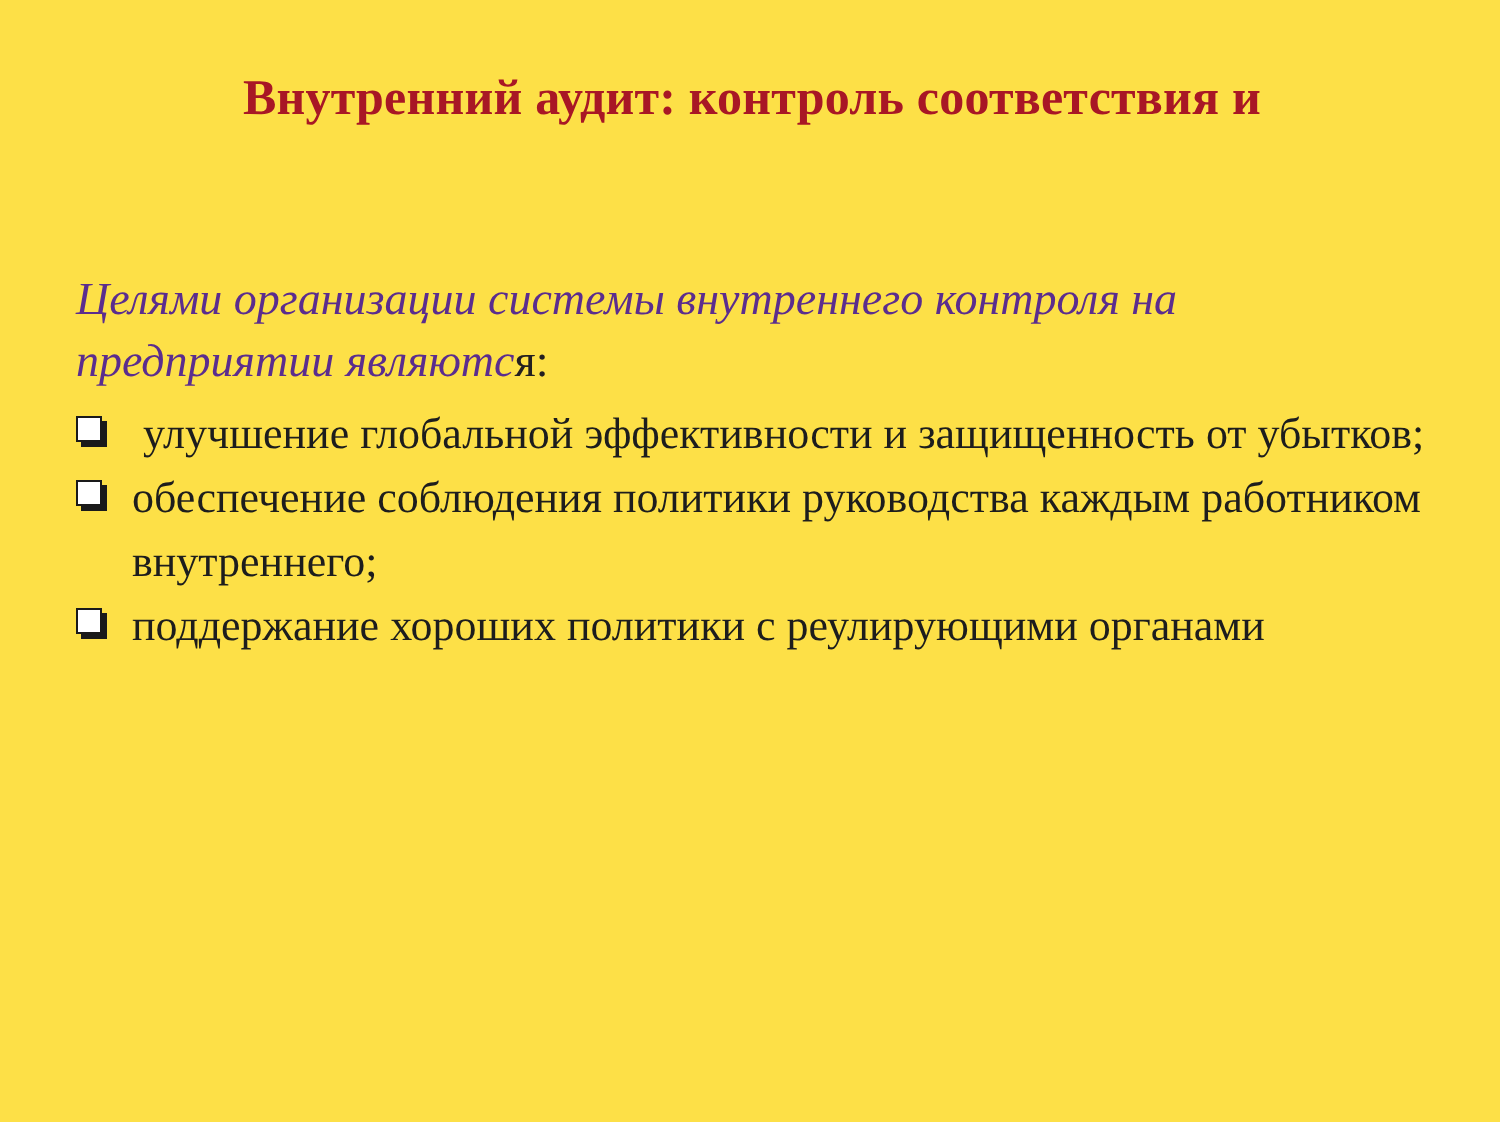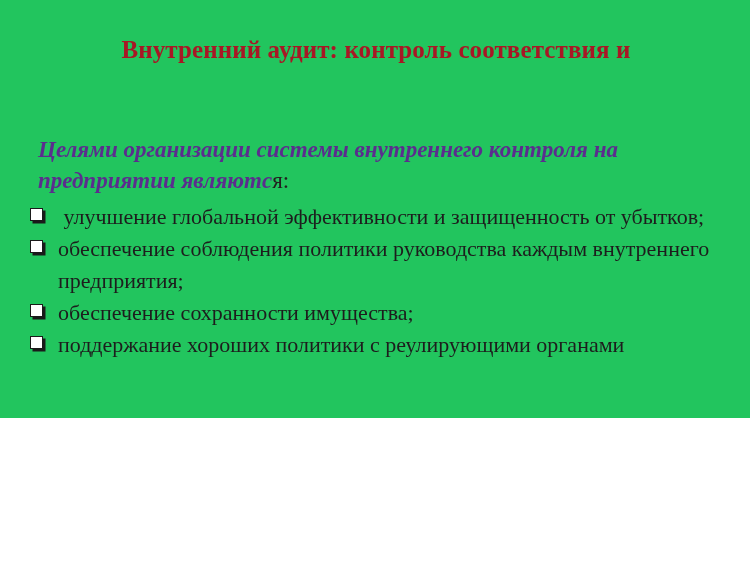--- a/index.html
+++ b/index.html
@@ -12,22 +12,22 @@
     width: 750px;
     height: 561px;
     overflow: hidden;
     font-family: "Liberation Serif", "DejaVu Serif", serif;
     -webkit-font-smoothing: antialiased;
   }
 
   .slide {
     position: relative;
     width: 750px;
-    height: 418px;
-    background: #22c55e;
+    height: 561px;
+    background: #fde047;
     box-sizing: border-box;
   }
 
   
   .title-block {
     position: absolute;
     left: 96px;
     top: 34px;
     width: 560px;
     text-align: center;
@@ -49,34 +49,34 @@
     top: 134px;
     width: 672px;
   }
   .subtitle-line {
     font-family: "Liberation Serif", "DejaVu Serif", serif;
     font-size: 23px;
     line-height: 31px;
     color: #5b2d8e;
   }
   .subtitle-em {
-    font-weight: bold;
+    font-weight: normal;
     font-style: italic;
     color: #5b2d8e;
   }
   .subtitle-tail {
     font-weight: normal;
     font-style: normal;
     color: #231f20;
   }
 
   
   .bullets {
     position: absolute;
-    left: 30px;
+    left: 38px;
     top: 201px;
     width: 680px;
   }
   .bullet-item {
     display: flex;
     align-items: flex-start;
     margin-bottom: 0px;
   }
   .bullet-marker {
     flex: 0 0 auto;
@@ -124,29 +124,23 @@
       <span class="bullet-marker">
         <span class="bullet-square"></span>
       </span>
       <span class="bullet-text"> улучшение глобальной эффективности и защищенность от убытков;</span>
     </div>
 
     <div class="bullet-item">
       <span class="bullet-marker">
         <span class="bullet-square"></span>
       </span>
-      <span class="bullet-text">обеспечение соблюдения политики руководства каждым внутреннего предприятия;</span>
+      <span class="bullet-text">обеспечение соблюдения политики руководства каждым работником внутреннего;</span>
     </div>
 
-    <div class="bullet-item">
-      <span class="bullet-marker">
-        <span class="bullet-square"></span>
-      </span>
-      <span class="bullet-text">обеспечение сохранности имущества;</span>
-    </div>
 
     <div class="bullet-item">
       <span class="bullet-marker">
         <span class="bullet-square"></span>
       </span>
       <span class="bullet-text">поддержание хороших политики с реулирующими органами</span>
     </div>
 
   </div>
 

